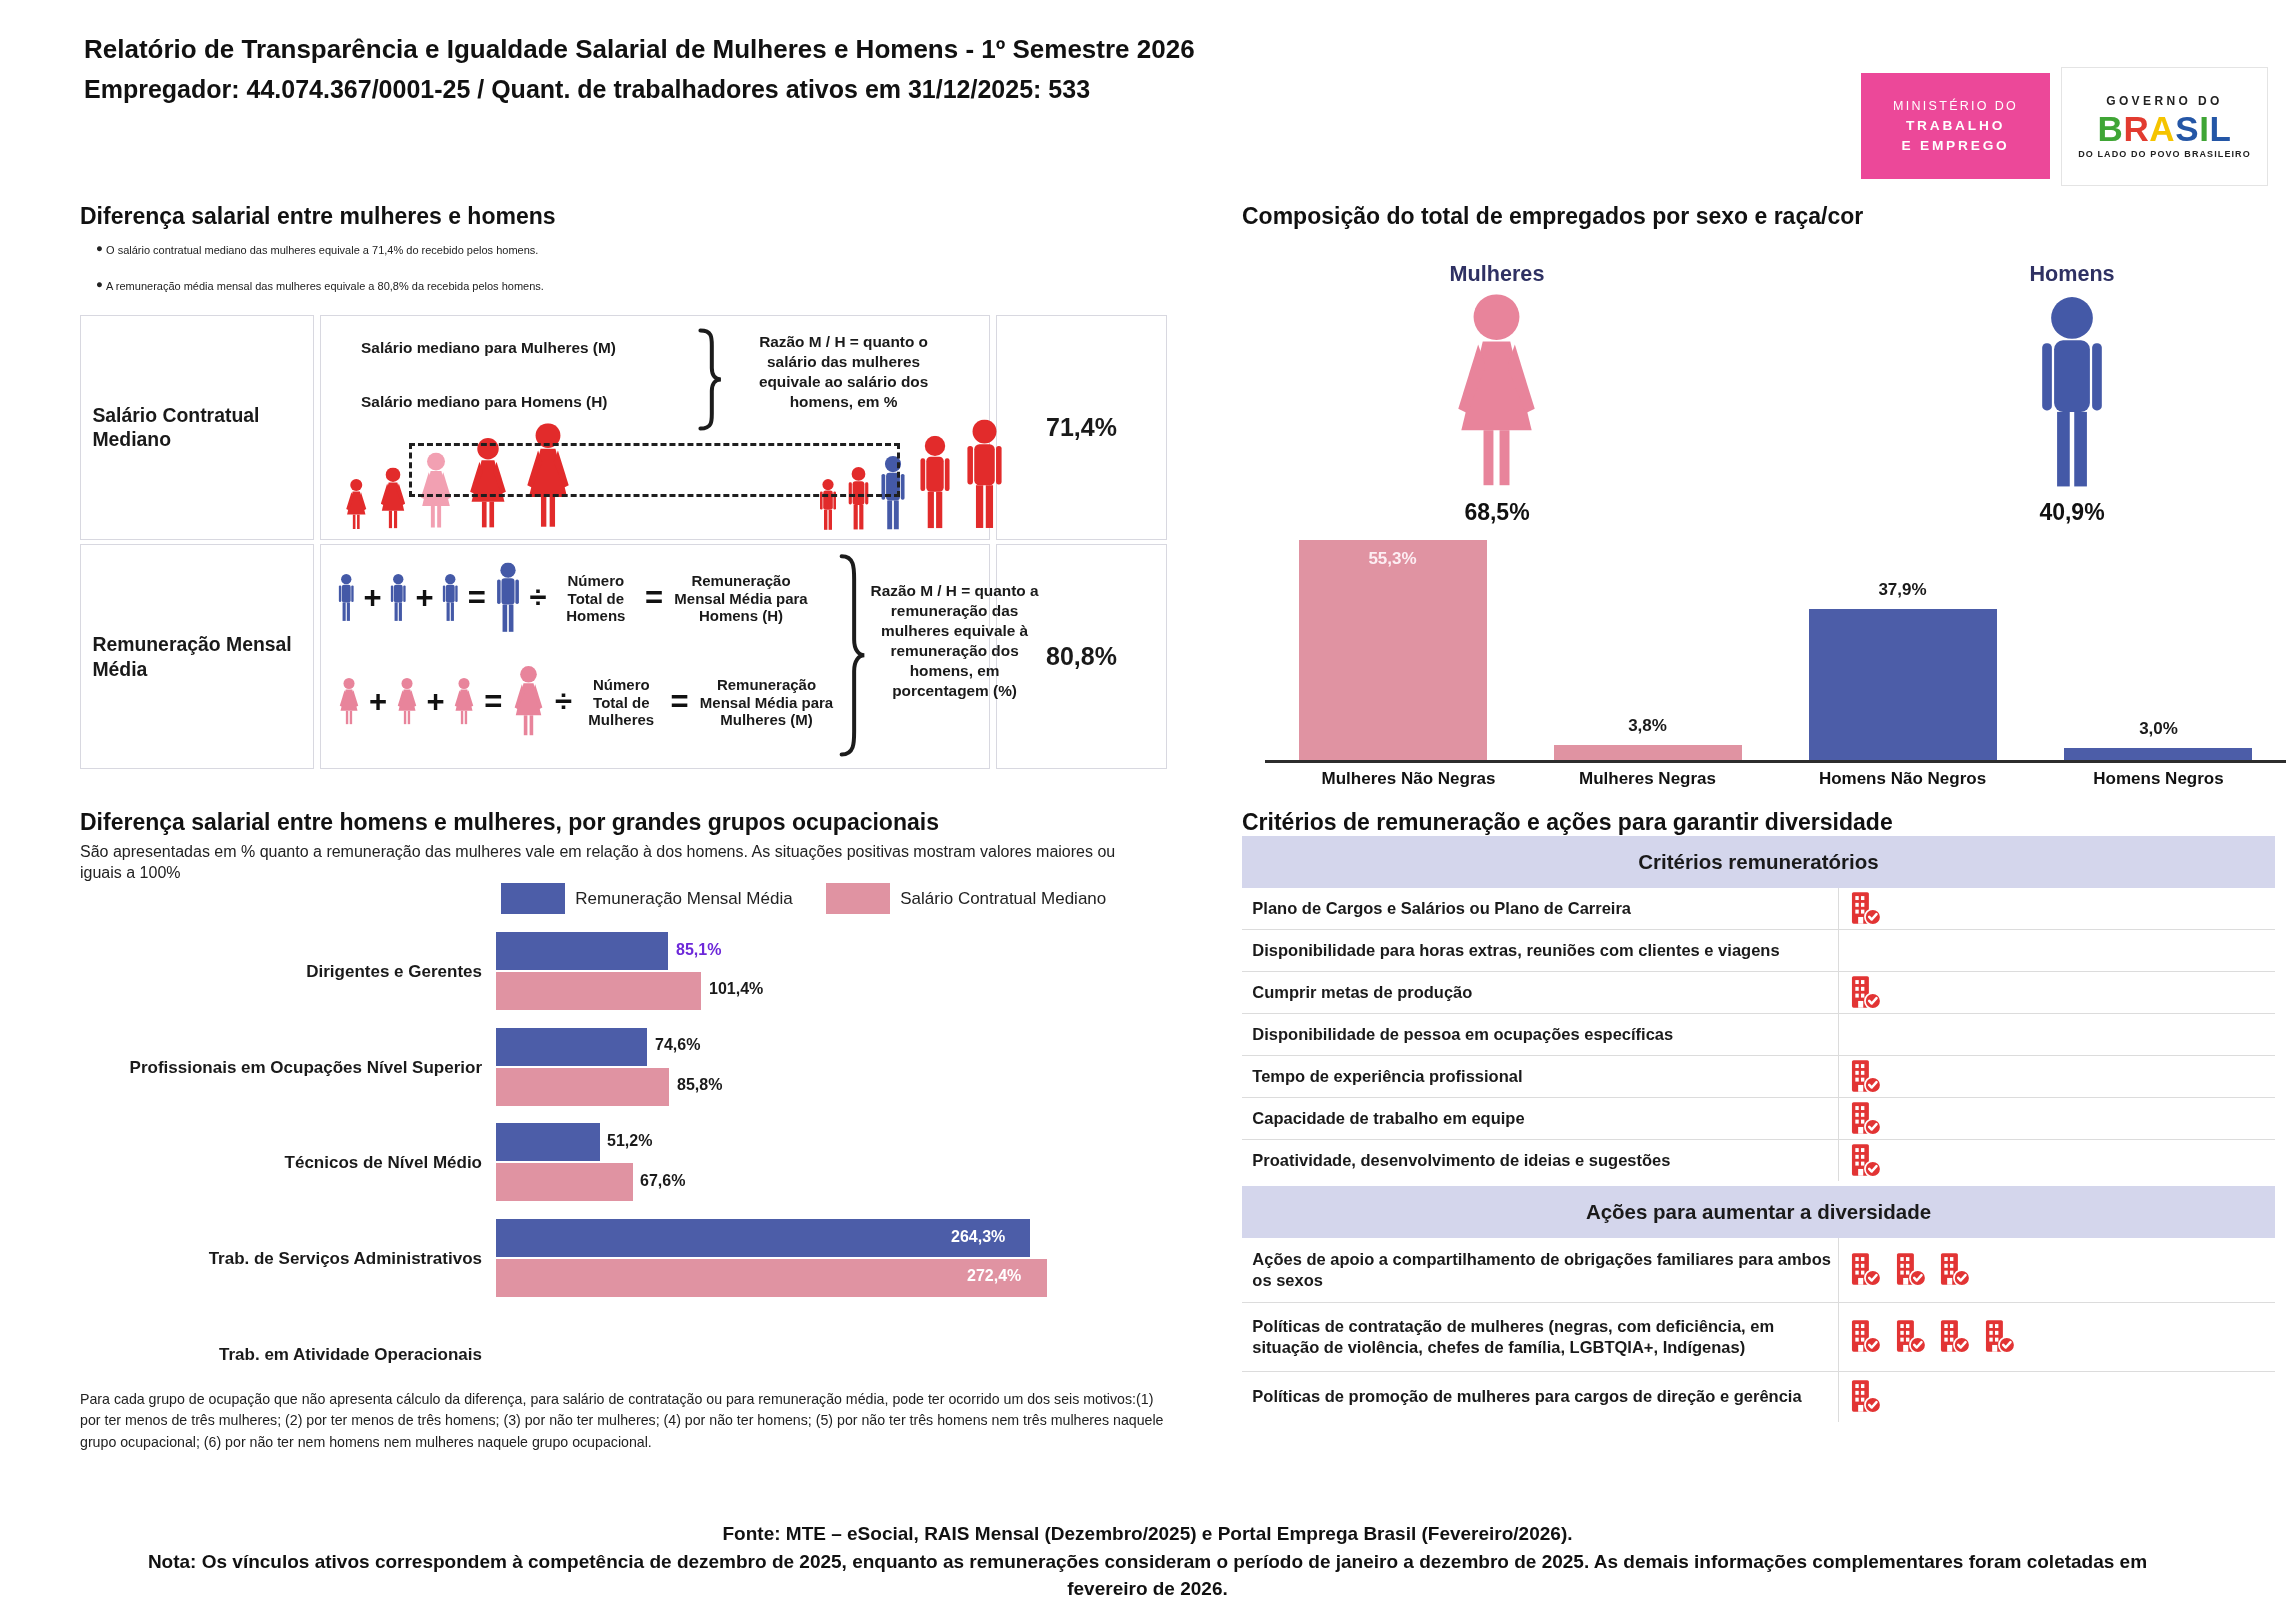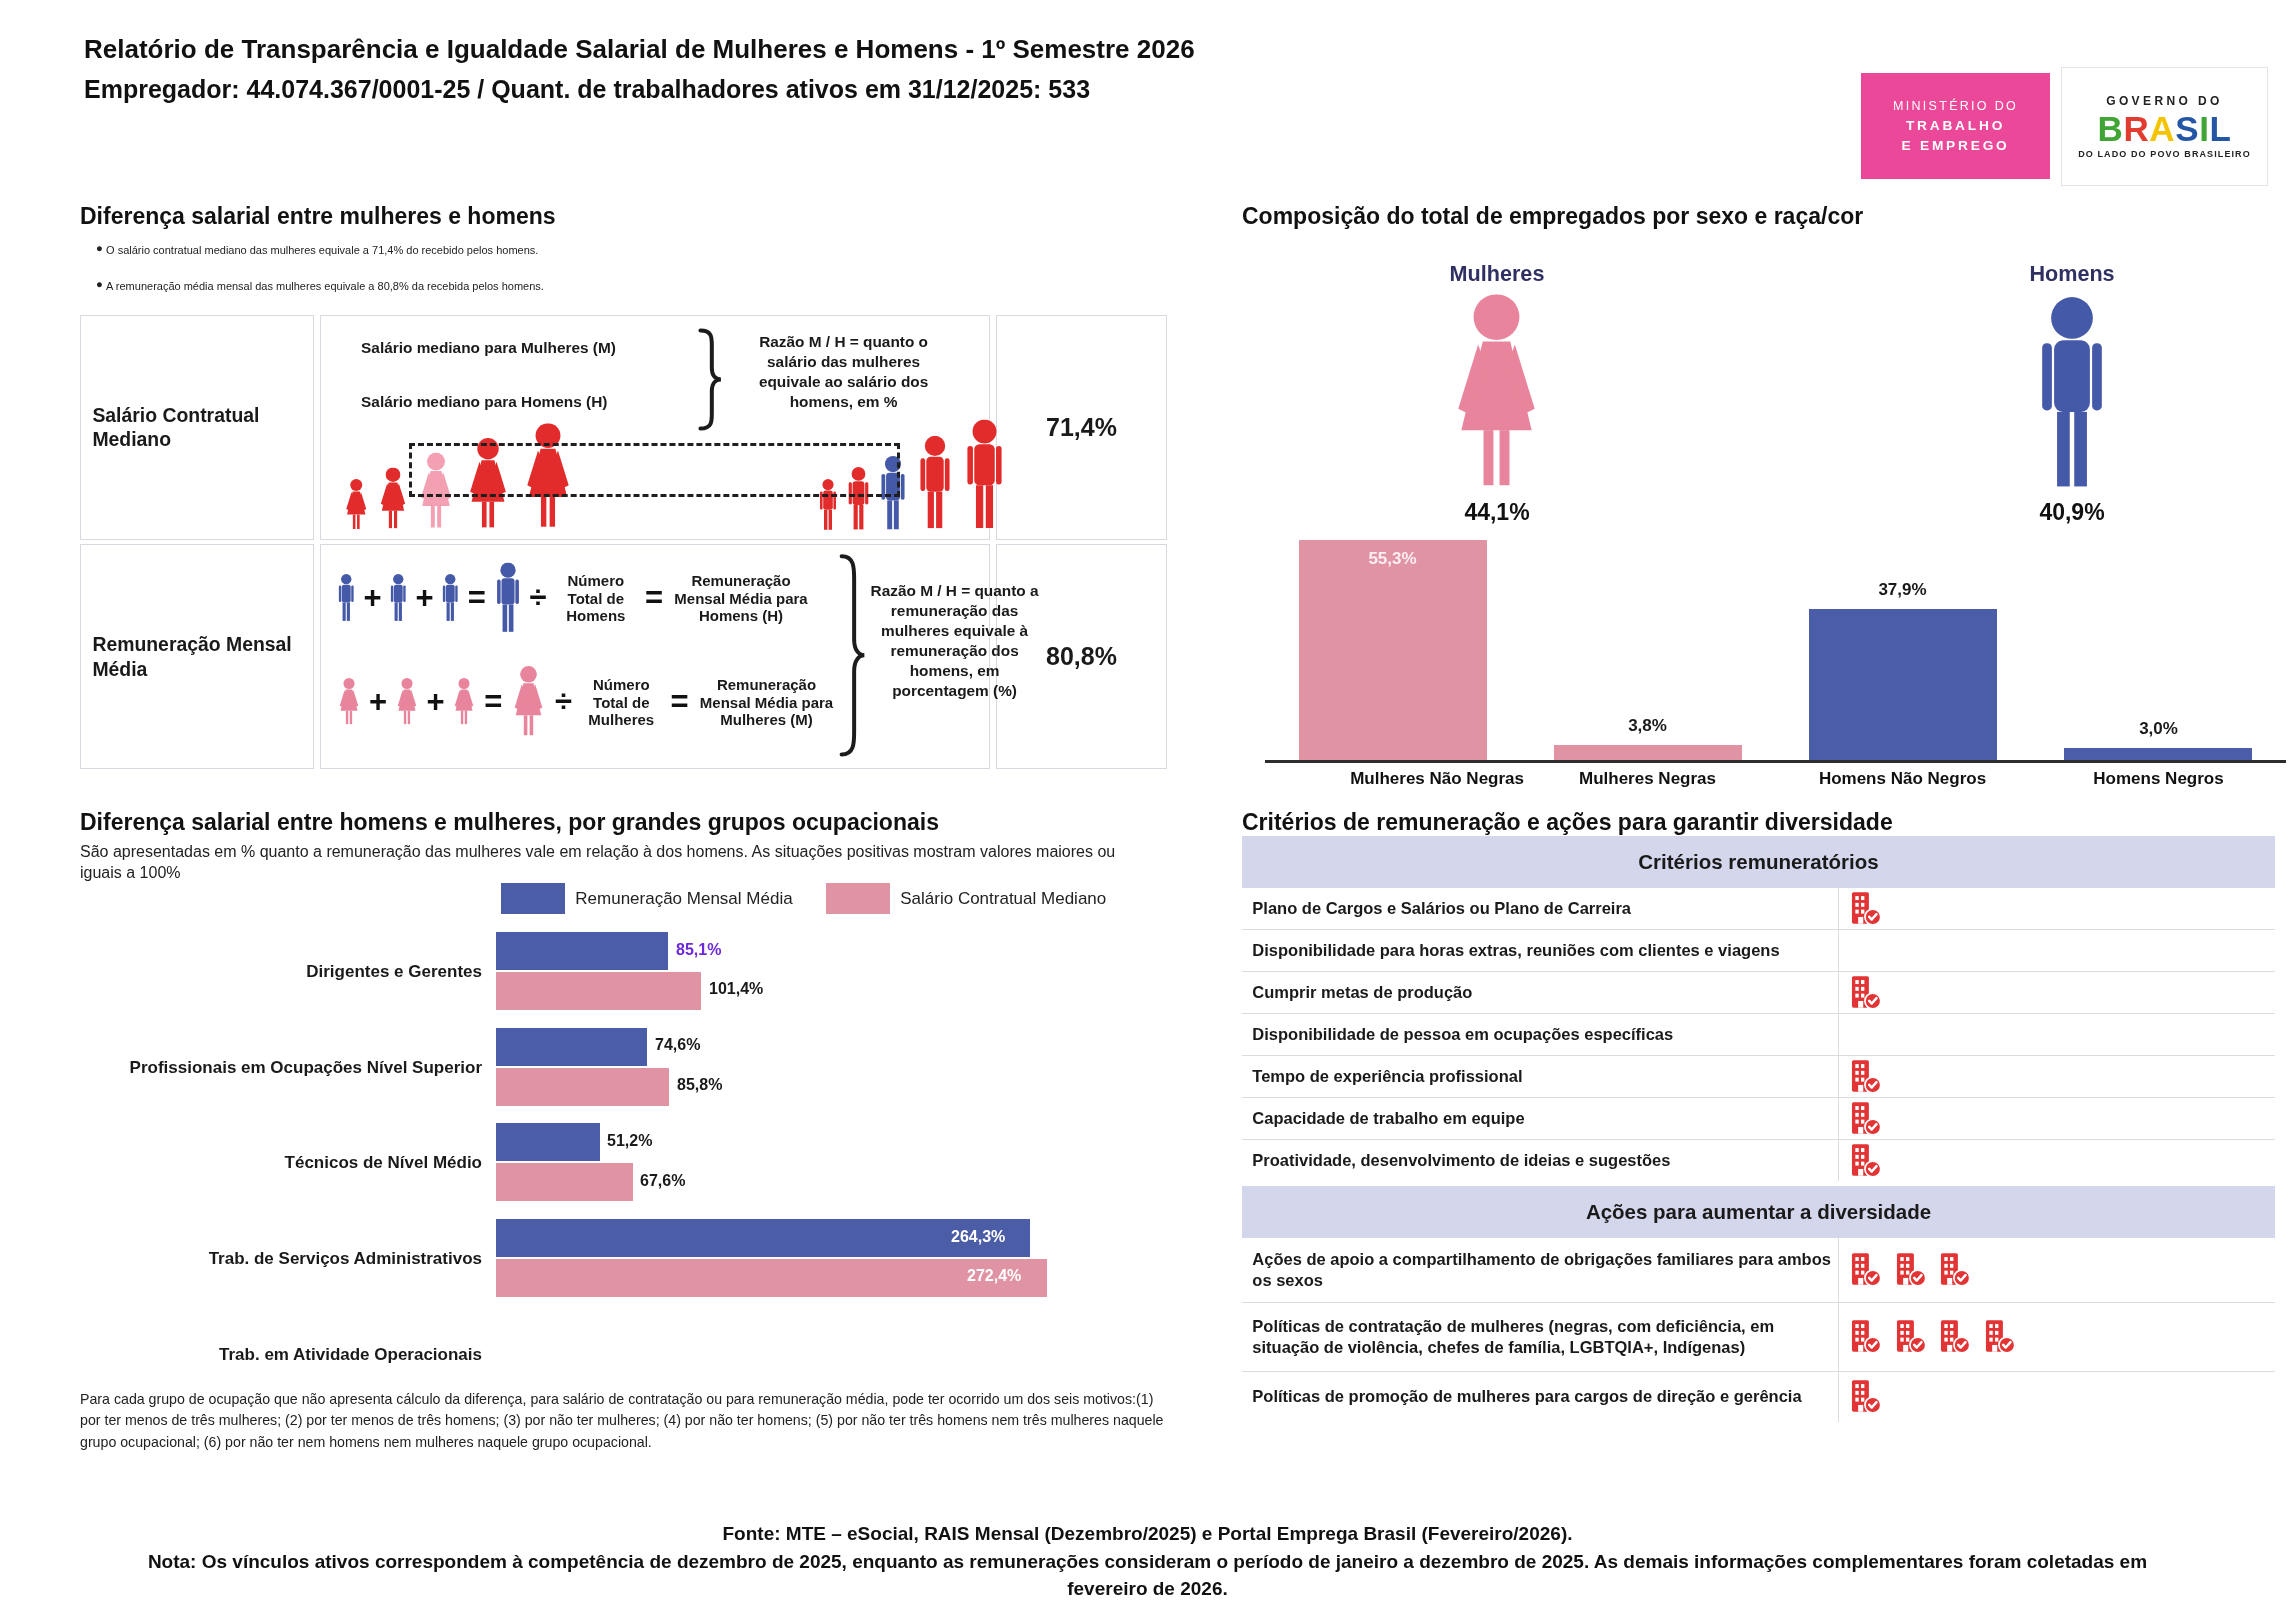--- a/index.html
+++ b/index.html
@@ -254,36 +254,36 @@
 
   <div class="abs sec-title" style="left:1242px;top:203px;">Composição do total de empregados por sexo e raça/cor</div>
   <div class="abs comp-sex-label" style="left:1383px;top:261px;">Mulheres</div>
   <div class="abs comp-sex-label" style="left:1958px;top:261px;">Homens</div>
   <svg class="abs person pink" style="left:1443px;top:294px;" width="107" height="199" viewBox="0 0 140 260">
       <use href="#sym-woman"></use>
     </svg>
   <svg class="abs person blue" style="left:2031px;top:297px;" width="82" height="194" viewBox="0 0 110 260">
       <use href="#sym-man"></use>
     </svg>
-  <div class="abs comp-pct" style="left:1383px;top:499px;">44,1%</div>
+  <div class="abs comp-pct" style="left:1383px;top:499px;">68,5%</div>
   <div class="abs comp-pct" style="left:1958px;top:499px;">40,9%</div>
 
   <div class="abs" id="comp-chart">
     <div class="comp-plot" id="comp-plot">
         <div class="comp-bar" style="left: 34px; width: 188px; height: 220px; background: rgb(224, 147, 162);"></div>
         <div class="comp-vlabel" style="left: 0px; width: 255px; top: 12px; color: rgb(253, 238, 243);">55,3%</div>
         <div class="comp-bar" style="left: 289px; width: 188px; height: 15px; background: rgb(224, 147, 162);"></div>
         <div class="comp-vlabel" style="left: 255px; width: 255px; top: 179px; color: rgb(26, 26, 26);">3,8%</div>
         <div class="comp-bar" style="left: 544px; width: 188px; height: 151px; background: rgb(76, 93, 168);"></div>
         <div class="comp-vlabel" style="left: 510px; width: 255px; top: 43px; color: rgb(26, 26, 26);">37,9%</div>
         <div class="comp-bar" style="left: 799px; width: 188px; height: 12px; background: rgb(76, 93, 168);"></div>
         <div class="comp-vlabel" style="left: 766px; width: 255px; top: 182px; color: rgb(26, 26, 26);">3,0%</div>
       </div>
     <div class="comp-axis"></div>
-  <div class="comp-cat" style="left: 4px; width: 255px; text-align: right;">Mulheres Não Negras</div>
+  <div class="comp-cat" style="left: 16px; width: 255px;">Mulheres Não Negras</div>
       <div class="comp-cat" style="left: 255px; width: 255px;">Mulheres Negras</div>
       <div class="comp-cat" style="left: 510px; width: 255px;">Homens Não Negros</div>
       <div class="comp-cat" style="left: 766px; width: 255px;">Homens Negros</div>
     </div>
 
   <div class="abs sec-title" style="left:80px;top:809px;">Diferença salarial entre homens e mulheres, por grandes grupos ocupacionais</div>
   <div class="abs occ-note">São apresentadas em % quanto a remuneração das mulheres vale em relação à dos homens. As situações positivas mostram valores maiores ou iguais a 100%</div>
   <div class="abs legend">
     <div class="swatch" style="background:#4C5DA8;"></div>
     <span class="lab">Remuneração Mensal Média</span>

